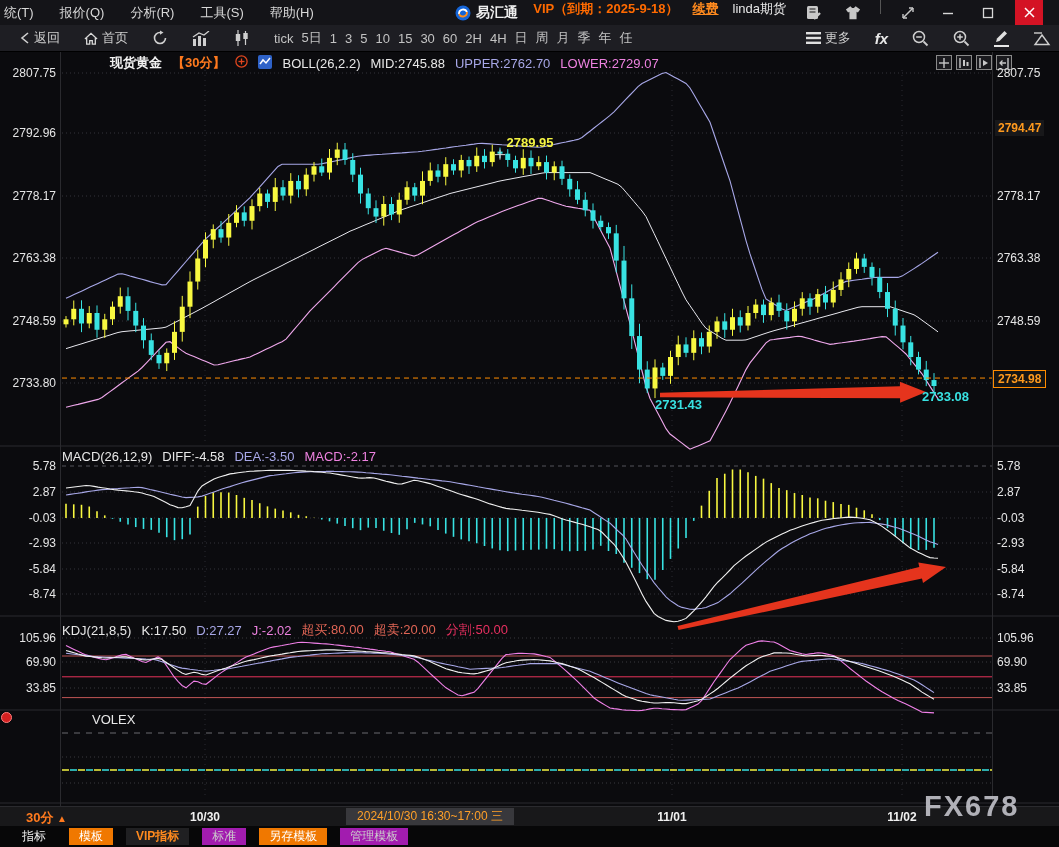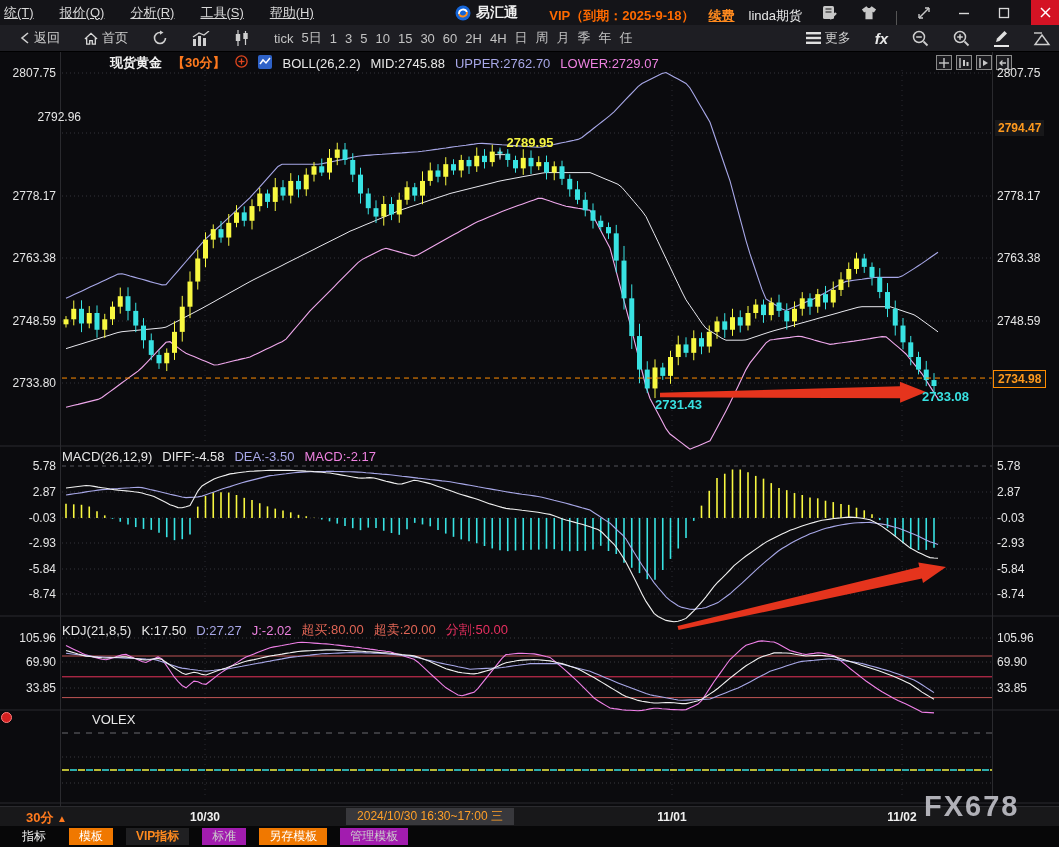--- a/index.html
+++ b/index.html
@@ -2,24 +2,24 @@
 <html><head>
 <meta charset="utf-8">
 <style>
   html,body{margin:0;padding:0;background:#000;}
   #root{position:relative;width:1059px;height:847px;background:#0b0b0e;overflow:hidden;
         font-family:"Liberation Sans","DejaVu Sans",sans-serif;color:#ddd;font-size:13px;}
   .abs{position:absolute;}
   
   #titlebar{position:absolute;left:0;top:0;width:1059px;height:25px;background:#141418;
             display:flex;align-items:center;border-bottom:1px solid #000;}
-  #menus{display:flex;gap:26px;padding-left:4px;color:#d8d8d8;text-decoration:underline;}
+  #menus{display:flex;gap:26px;padding-left:4px;color:#d8d8d8;}
   .menu-item{cursor:default;white-space:nowrap;}
   #logo-wrap{position:absolute;left:455px;top:0;height:25px;display:flex;align-items:center;gap:5px;font-weight:bold;color:#f0f0f0;font-size:14px;}
-  #tb-right{position:absolute;right:0;top:0;height:25px;display:flex;align-items:flex-end;gap:14px;padding-right:0;}
+  #tb-right{position:absolute;right:0;top:0;height:25px;display:flex;align-items:flex-start;gap:14px;padding-right:16px;}
   .vip{color:#ff6a00;font-weight:bold;font-size:13px;}
   .renew{color:#ff8a1e;font-weight:bold;text-decoration:underline;cursor:pointer;}
   .account{color:#e8e8e8;}
   .win-icon{display:flex;align-items:center;justify-content:center;width:26px;height:25px;}
   .divider{width:1px;height:14px;background:#555;}
   #close-btn{background:#d41324;width:28px;height:25px;}
   
   #toolbar{position:absolute;left:0;top:25px;width:1059px;height:27px;background:#1e1e23;
            display:flex;align-items:center;gap:24px;padding-left:20px;box-sizing:border-box;border-bottom:1px solid #000;}
   .tbtn{display:flex;align-items:center;gap:4px;color:#cfcfcf;cursor:pointer;white-space:nowrap;font-size:13px;}
@@ -684,21 +684,21 @@
     <span class="hdr-salmon">超卖:20.00</span>
     <span class="hdr-crimson">分割:50.00</span>
   </div>
 
   <div class="panel-header" style="left:62px;top:712px;padding-left:30px;">
     <span class="hdr-white">VOLEX</span>
   </div>
 
   <div id="axis-labels">
       <div class="axlabel" style="top: 66px;">2807.75</div>
-      <div class="axlabel" style="top: 110px; margin-left: 25px;">2792.96</div>
+      <div class="axlabel" style="top: 126px;">2792.96</div>
       <div class="axlabel" style="top: 189px;">2778.17</div>
       <div class="axlabel" style="top: 251px;">2763.38</div>
       <div class="axlabel" style="top: 314px;">2748.59</div>
       <div class="axlabel" style="top: 376px;">2733.80</div>
       <div class="axlabel-r" style="top: 66px;">2807.75</div>
       <div class="marker-label" style="top: 120px;">2794.47</div>
       <div class="axlabel-r" style="top: 189px;">2778.17</div>
       <div class="axlabel-r" style="top: 251px;">2763.38</div>
       <div class="axlabel-r" style="top: 314px;">2748.59</div>
       <div class="current-box" style="top: 370px;">2734.98</div>

